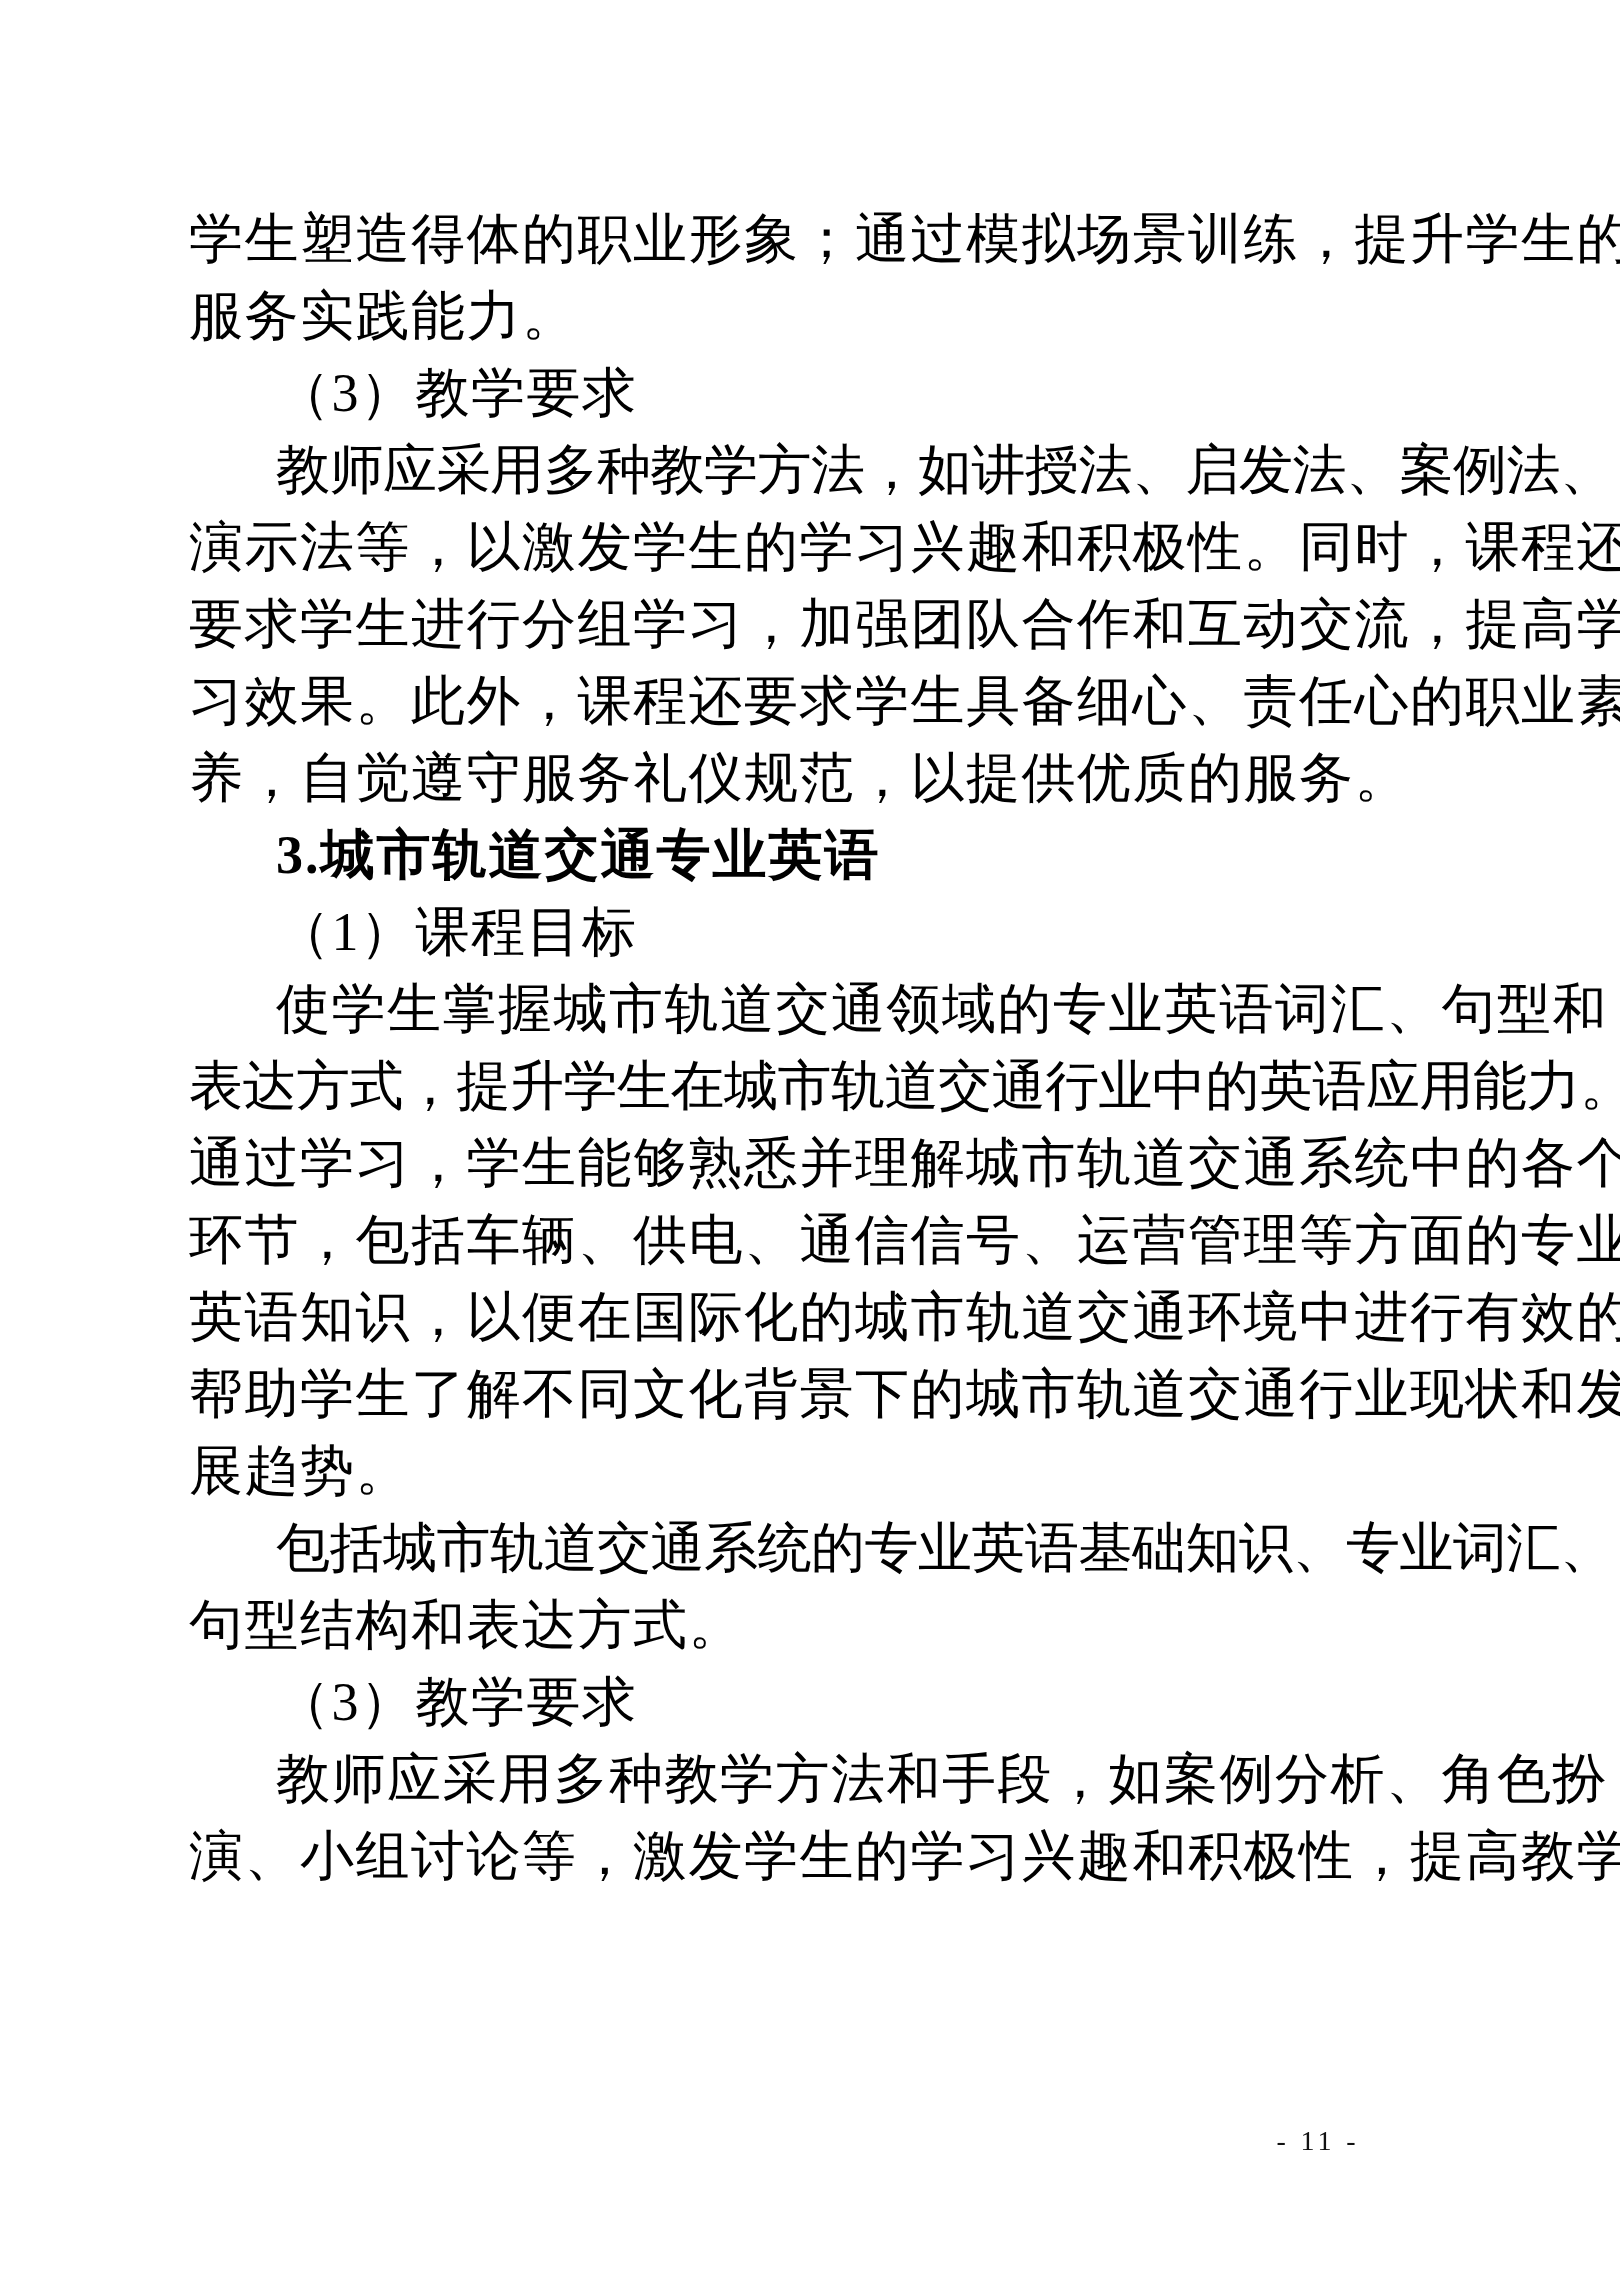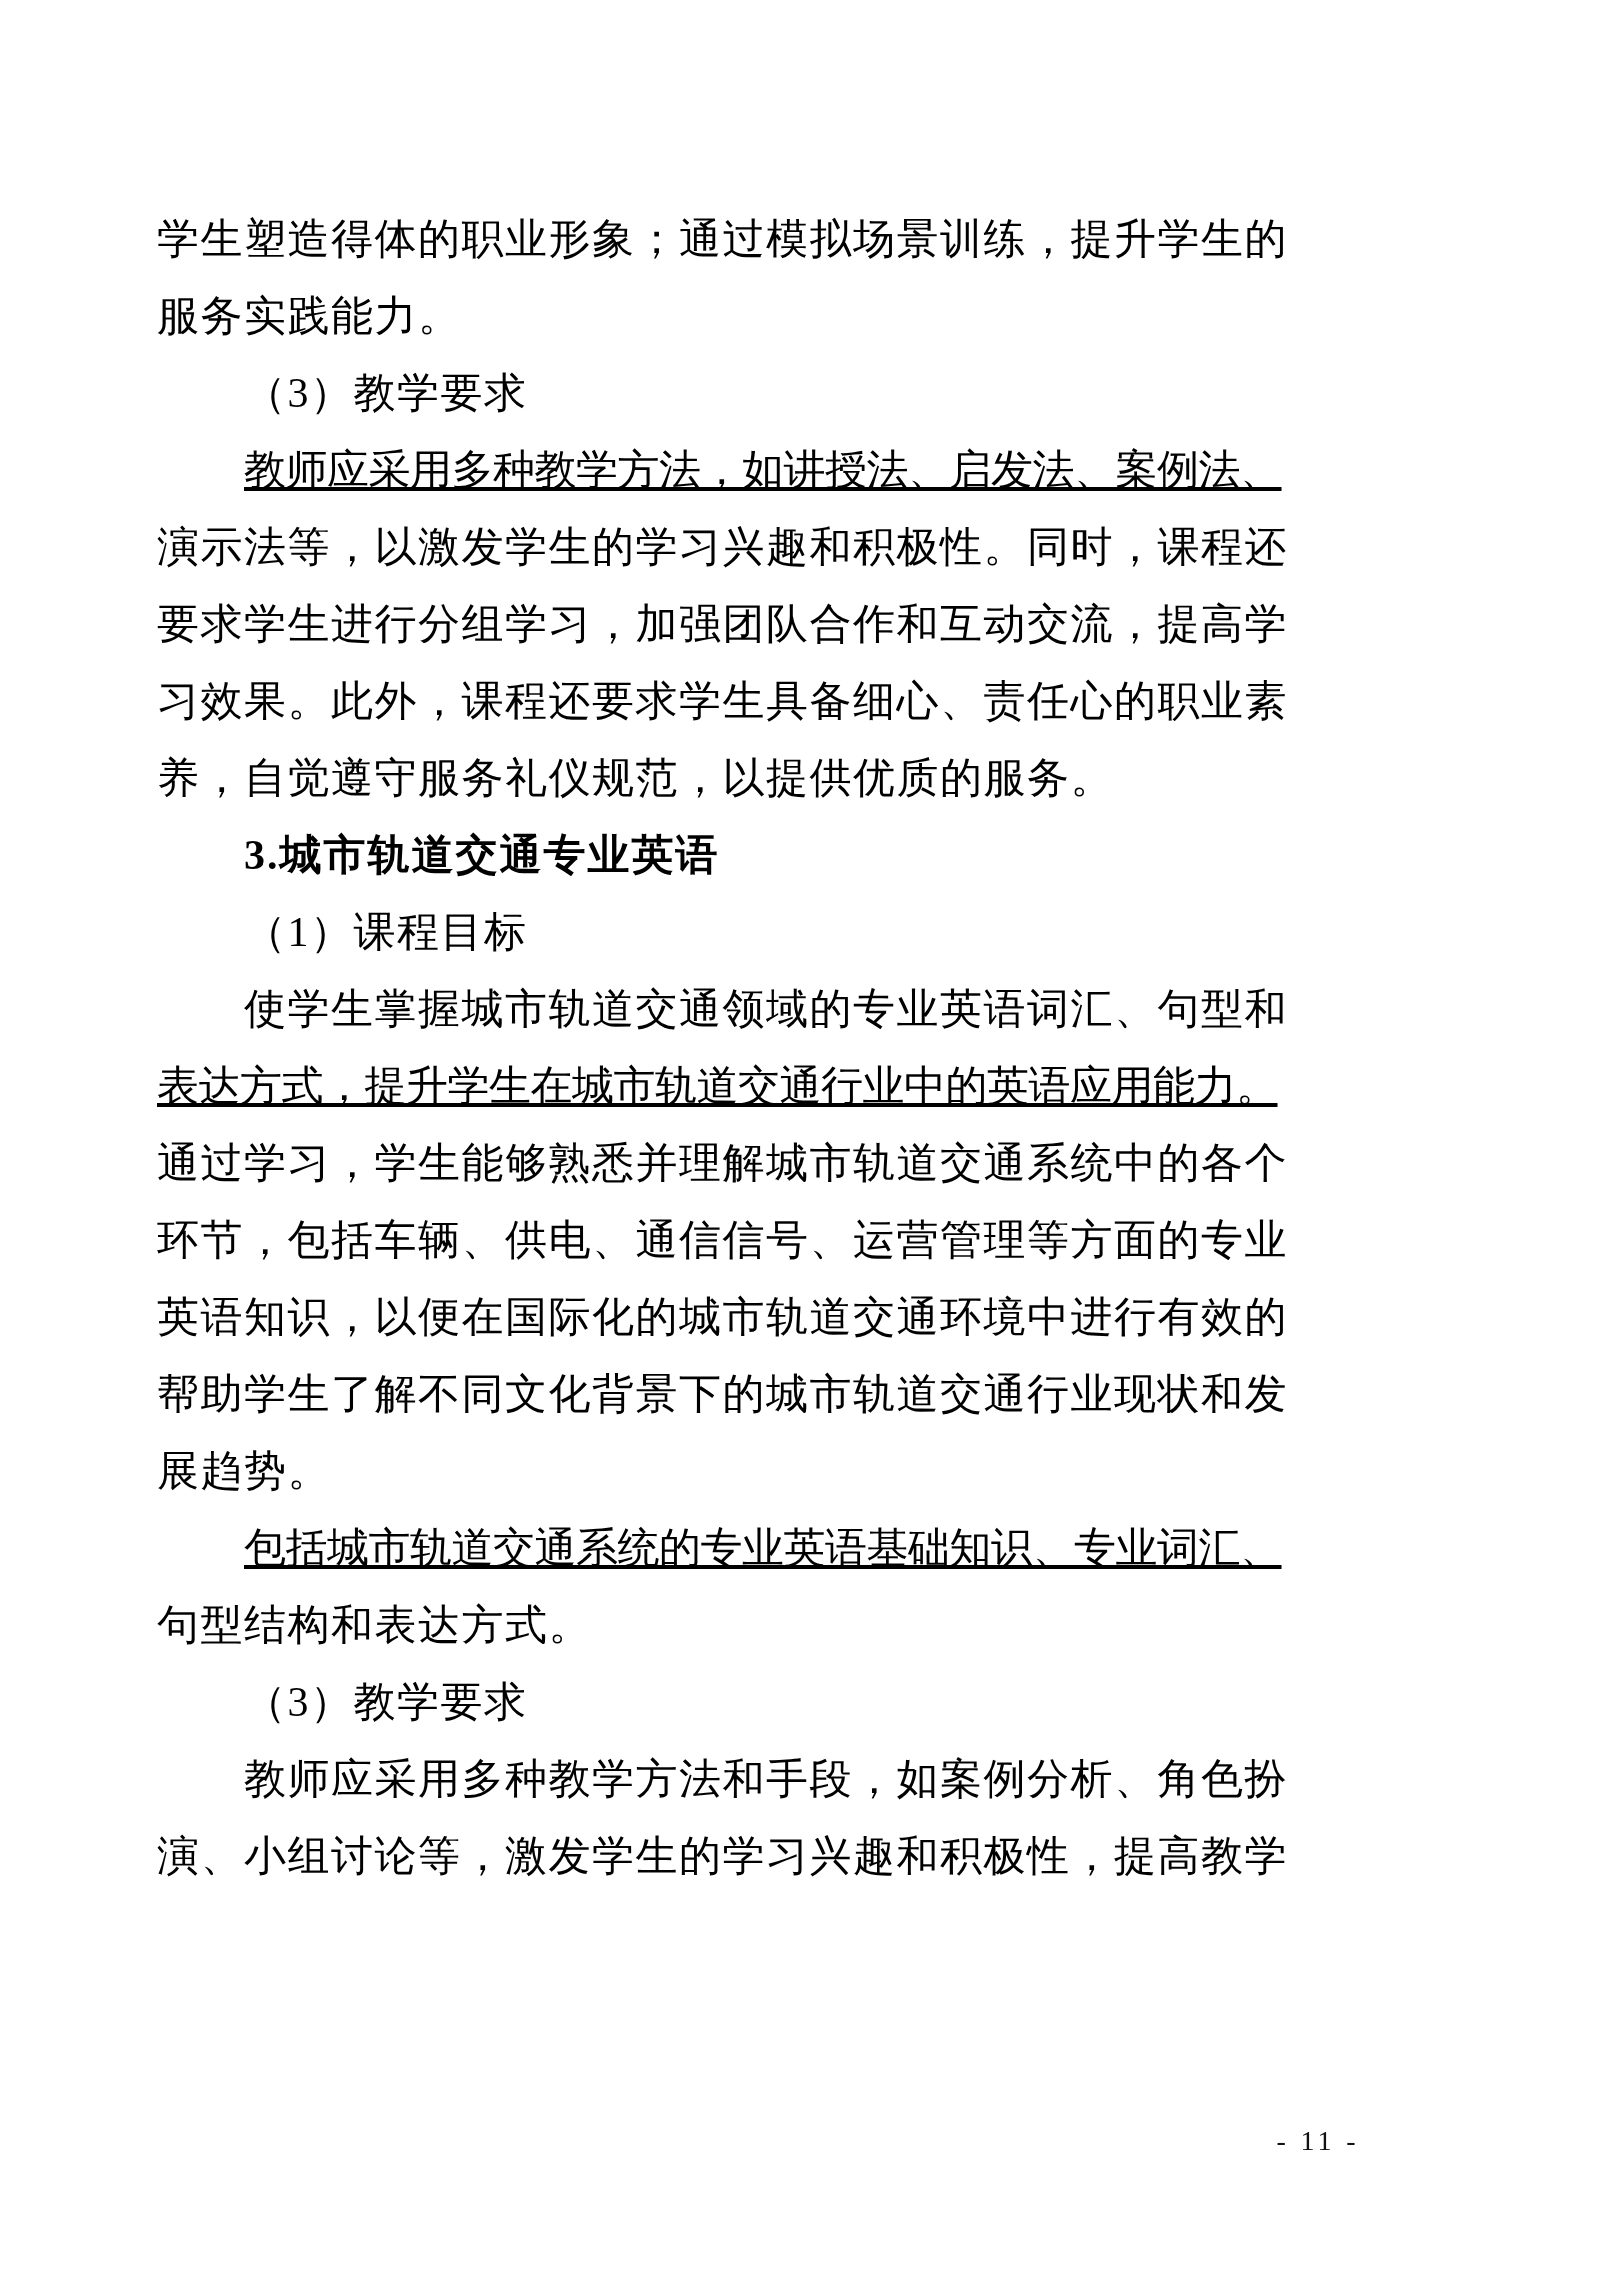--- a/index.html
+++ b/index.html
@@ -24,35 +24,35 @@
   }
   .doc {
     position: absolute;
     left: 157px;
     top: 201px;
     width: 1157px;
   }
   .line {
     height: 77px;
     line-height: 77px;
-    font-size: 42px;
+    font-size: 54px;
     letter-spacing: 1.5px;
     white-space: nowrap;
     color: #000000;
+    margin-left: 32px;
   }
   .line.indent {
     padding-left: 87px;
   }
   .line.bold {
     font-weight: bold;
     letter-spacing: 2px;
   }
   .line.tight {
     letter-spacing: -0.5px;
-    text-decoration: underline;
   }
   .page-number {
     position: absolute;
     left: 1220px;
     top: 2125px;
     width: 196px;
     text-align: center;
     font-size: 28px;
     letter-spacing: 3.9px;
     color: #111111;

